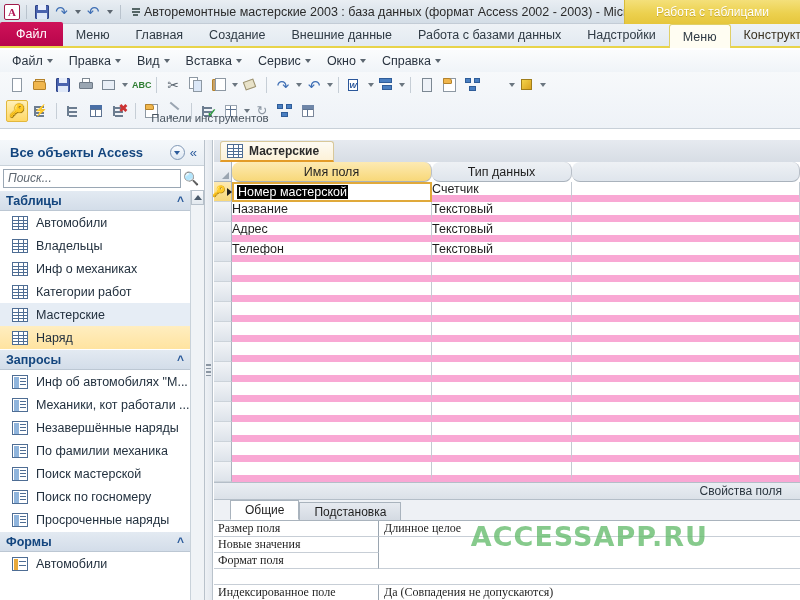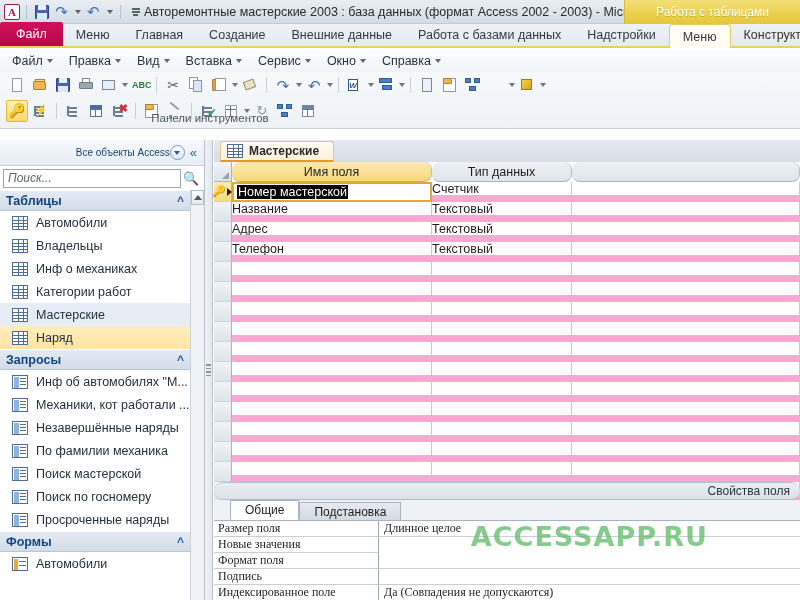--- a/index.html
+++ b/index.html
@@ -126,21 +126,21 @@
 
   
   .navpane {
     position: absolute; left: 0; top: 140px; width: 205px; height: 460px;
     background: #fff; border-right: 1px solid #b9c2cb;
   }
   .nav-header {
     height: 26px; background: linear-gradient(to bottom,#f5f8fb,#e7edf3);
     border-bottom: 1px solid #c9d2da; display: flex; align-items: center; padding: 0 4px;
   }
-  .nav-title { flex: 1; font-size: 10px; color: #13457e; padding-left: 6px; font-weight: 400; text-align: right; }
+  .nav-title { flex: 1; font-size: 13px; color: #13457e; padding-left: 6px; font-weight: 700; }
   .circ-caret {
     width: 15px; height: 15px; border-radius: 50%; border: 1px solid #7f97b5;
     background: linear-gradient(to bottom,#fbfdff,#dde7f2);
     display: flex; align-items: center; justify-content: center; margin-right: 5px;
   }
   .circ-caret .arrow-dn { border-top-color: #2b5b9b; }
   .dbl-chev { color: #2b5b9b; font-size: 13px; padding-right: 3px; }
 
   .nav-search {
     height: 24px; display: flex; align-items: center; padding: 2px 3px;
@@ -241,21 +241,21 @@
   .g-cell .sel-text { background: #000; color: #fff; padding: 0 1px; }
   .col-name { width: 200px; flex: none; }
   .col-type { width: 140px; flex: none; }
   .col-desc { flex: 1; }
 
   .props-title {
     position: absolute; left: 0; right: 0; bottom: 100px; height: 18px;
     background: linear-gradient(to bottom,#eaeef3,#dbe1e8);
     border-top: 1px solid #b4bec8; border-bottom: 1px solid #b4bec8;
     display: flex; align-items: center; justify-content: flex-end;
-    padding-right: 10px; font-size: 12px; color: #2b3640; border-radius: 9px;
+    padding-right: 18px; font-size: 12px; color: #2b3640;
   }
   .props { position: absolute; left: 0; right: 0; bottom: 0; height: 100px; background: #eef1f5; }
   .prop-tabs { display: flex; align-items: flex-end; height: 20px; padding-left: 16px; }
   .ptab {
     height: 18px; padding: 0 14px; display: flex; align-items: center; font-size: 12px;
     background: linear-gradient(to bottom,#e6eaf0,#d4dae2); border: 1px solid #a9b3bd;
     border-bottom: none; color: #1f1f1f;
   }
   .ptab.active { background: #fff; height: 20px; border-bottom: 1px solid #fff; }
   .prop-rows { border-top: 1px solid #a9b3bd; }
@@ -817,21 +817,20 @@
           <div class="pval">Длинное целое</div>
         </div>
         <div class="prow">
           <div class="pname">Новые значения</div>
         </div>
         <div class="prow">
           <div class="pname">Формат поля</div>
           <div class="pval"></div>
         </div>
         <div class="prow">
-          <div class="pname">Подпись</div>
           <div class="pval"></div>
         </div>
         <div class="prow">
           <div class="pname">Индексированное поле</div>
           <div class="pval">Да (Совпадения не допускаются)</div>
         </div>
       </div>
     </div>
 
     <div class="watermark">ACCESSAPP.RU</div>

